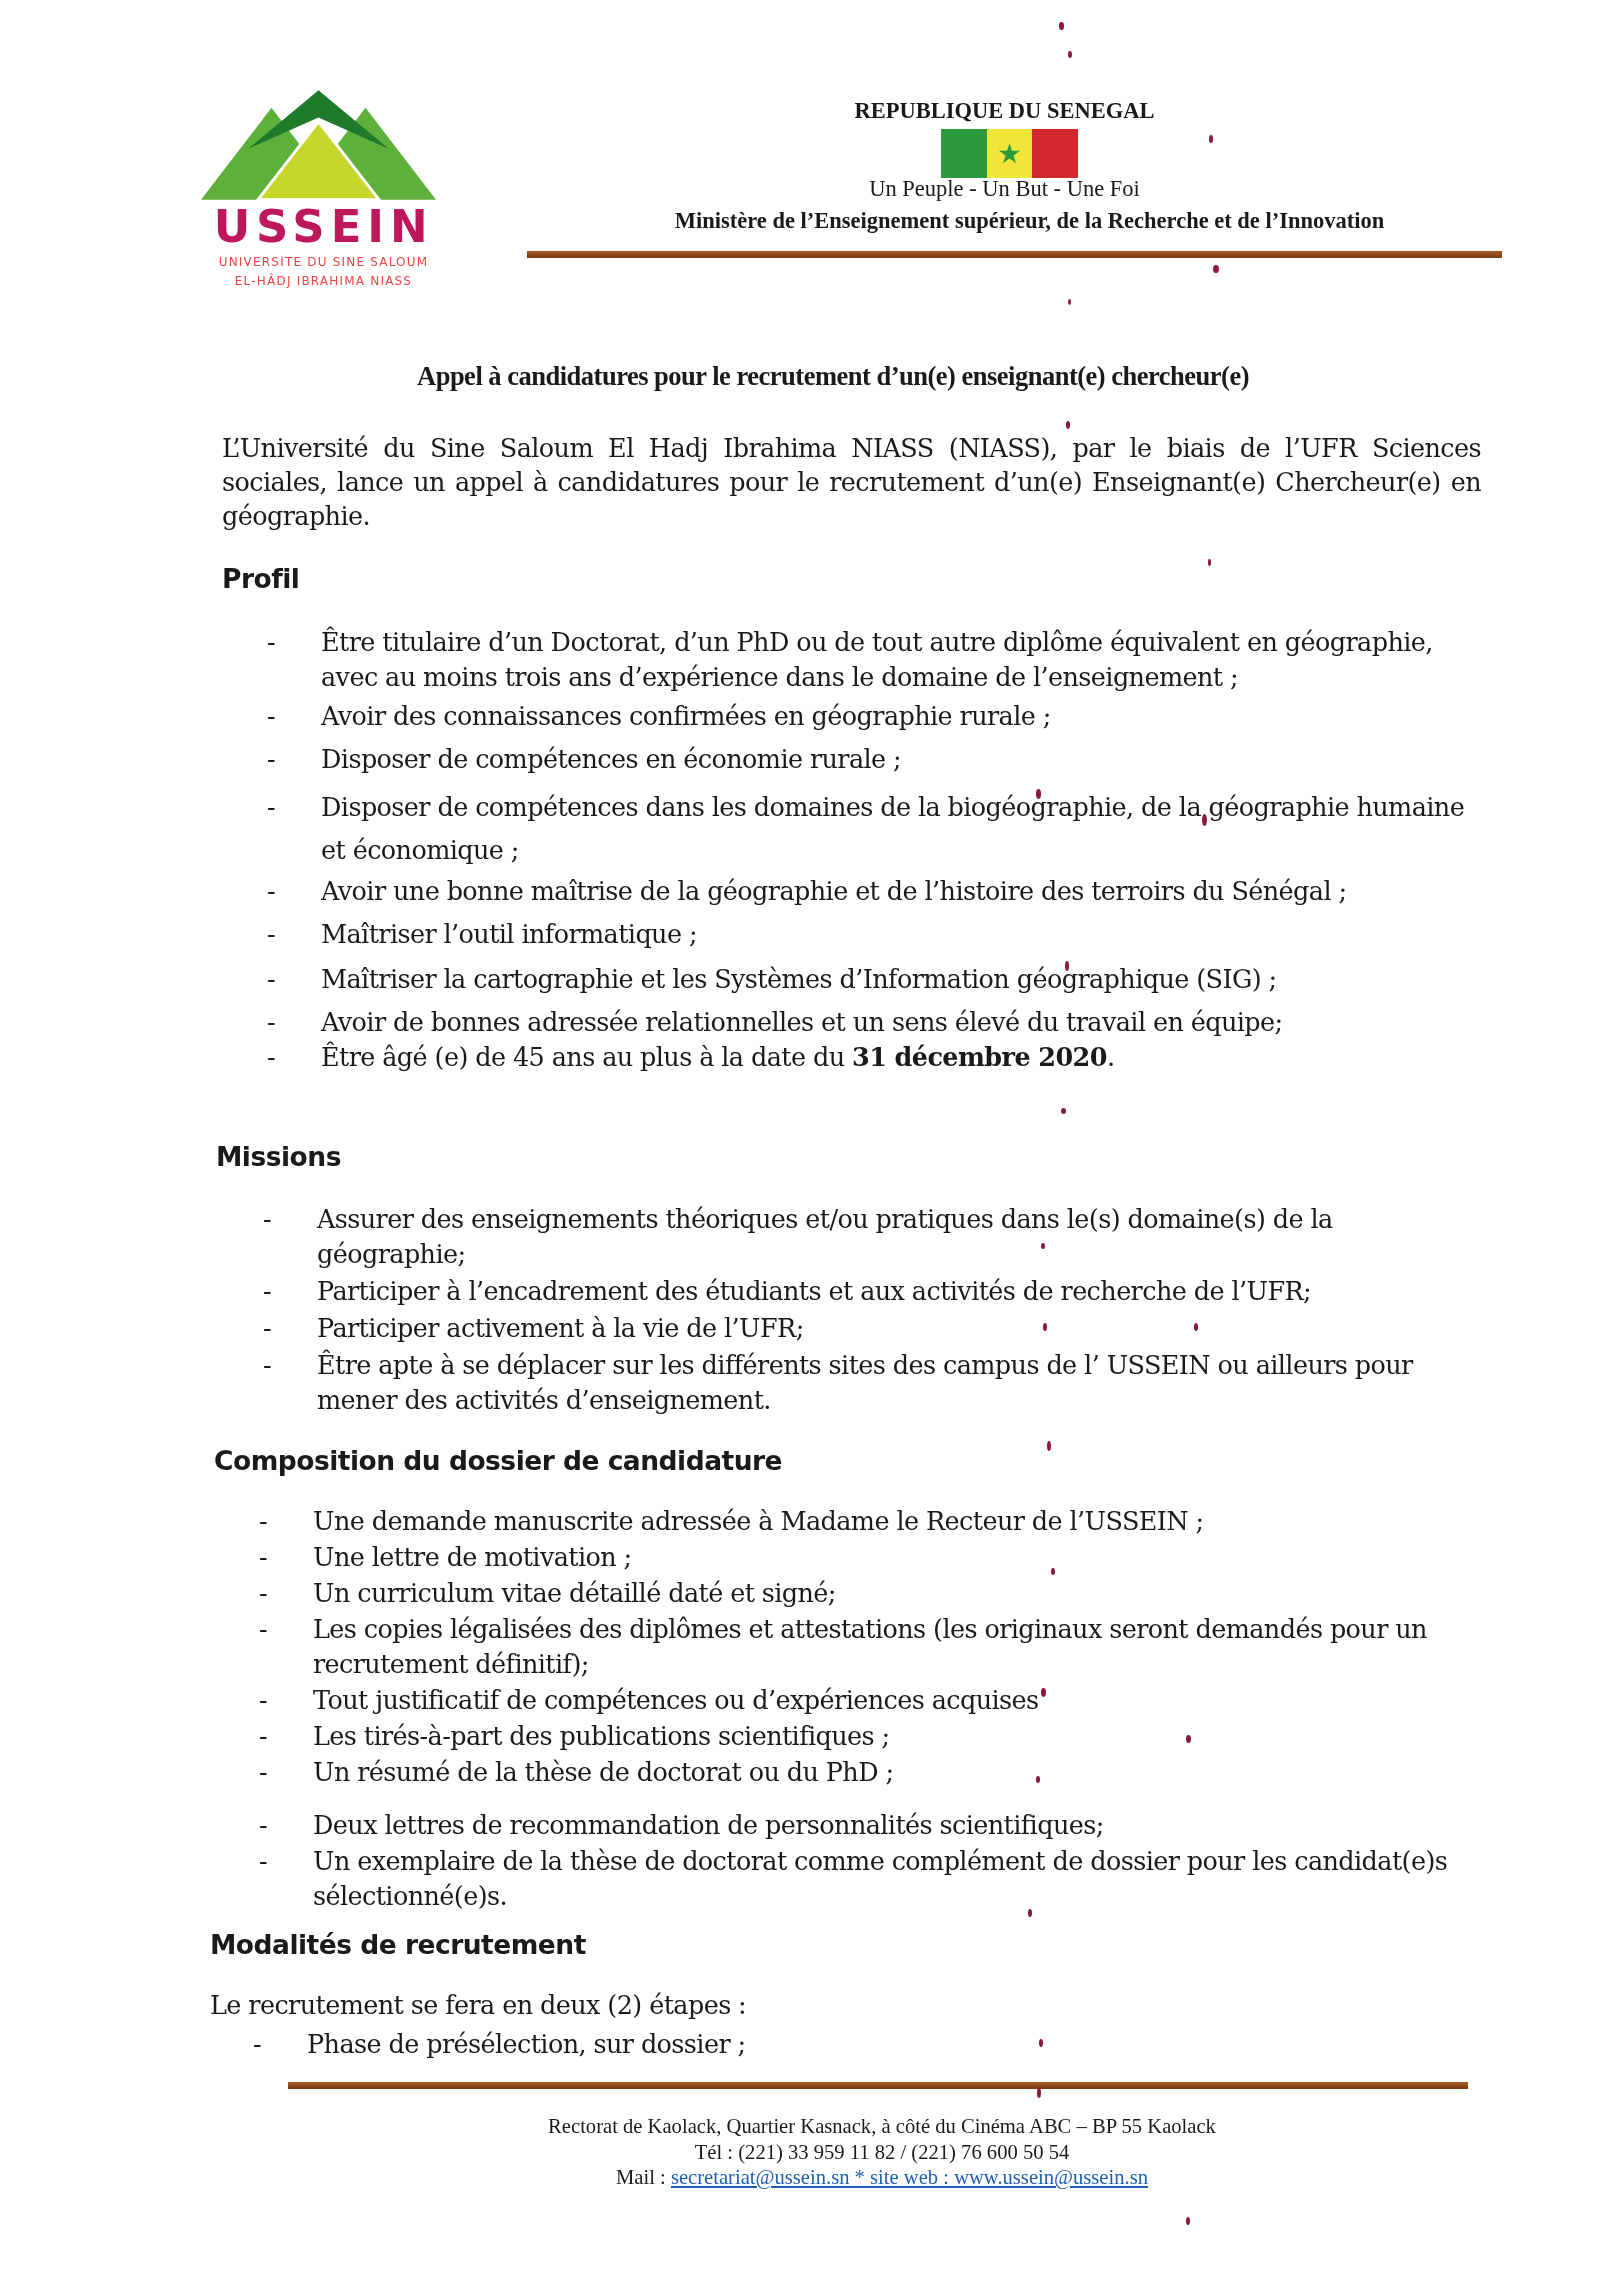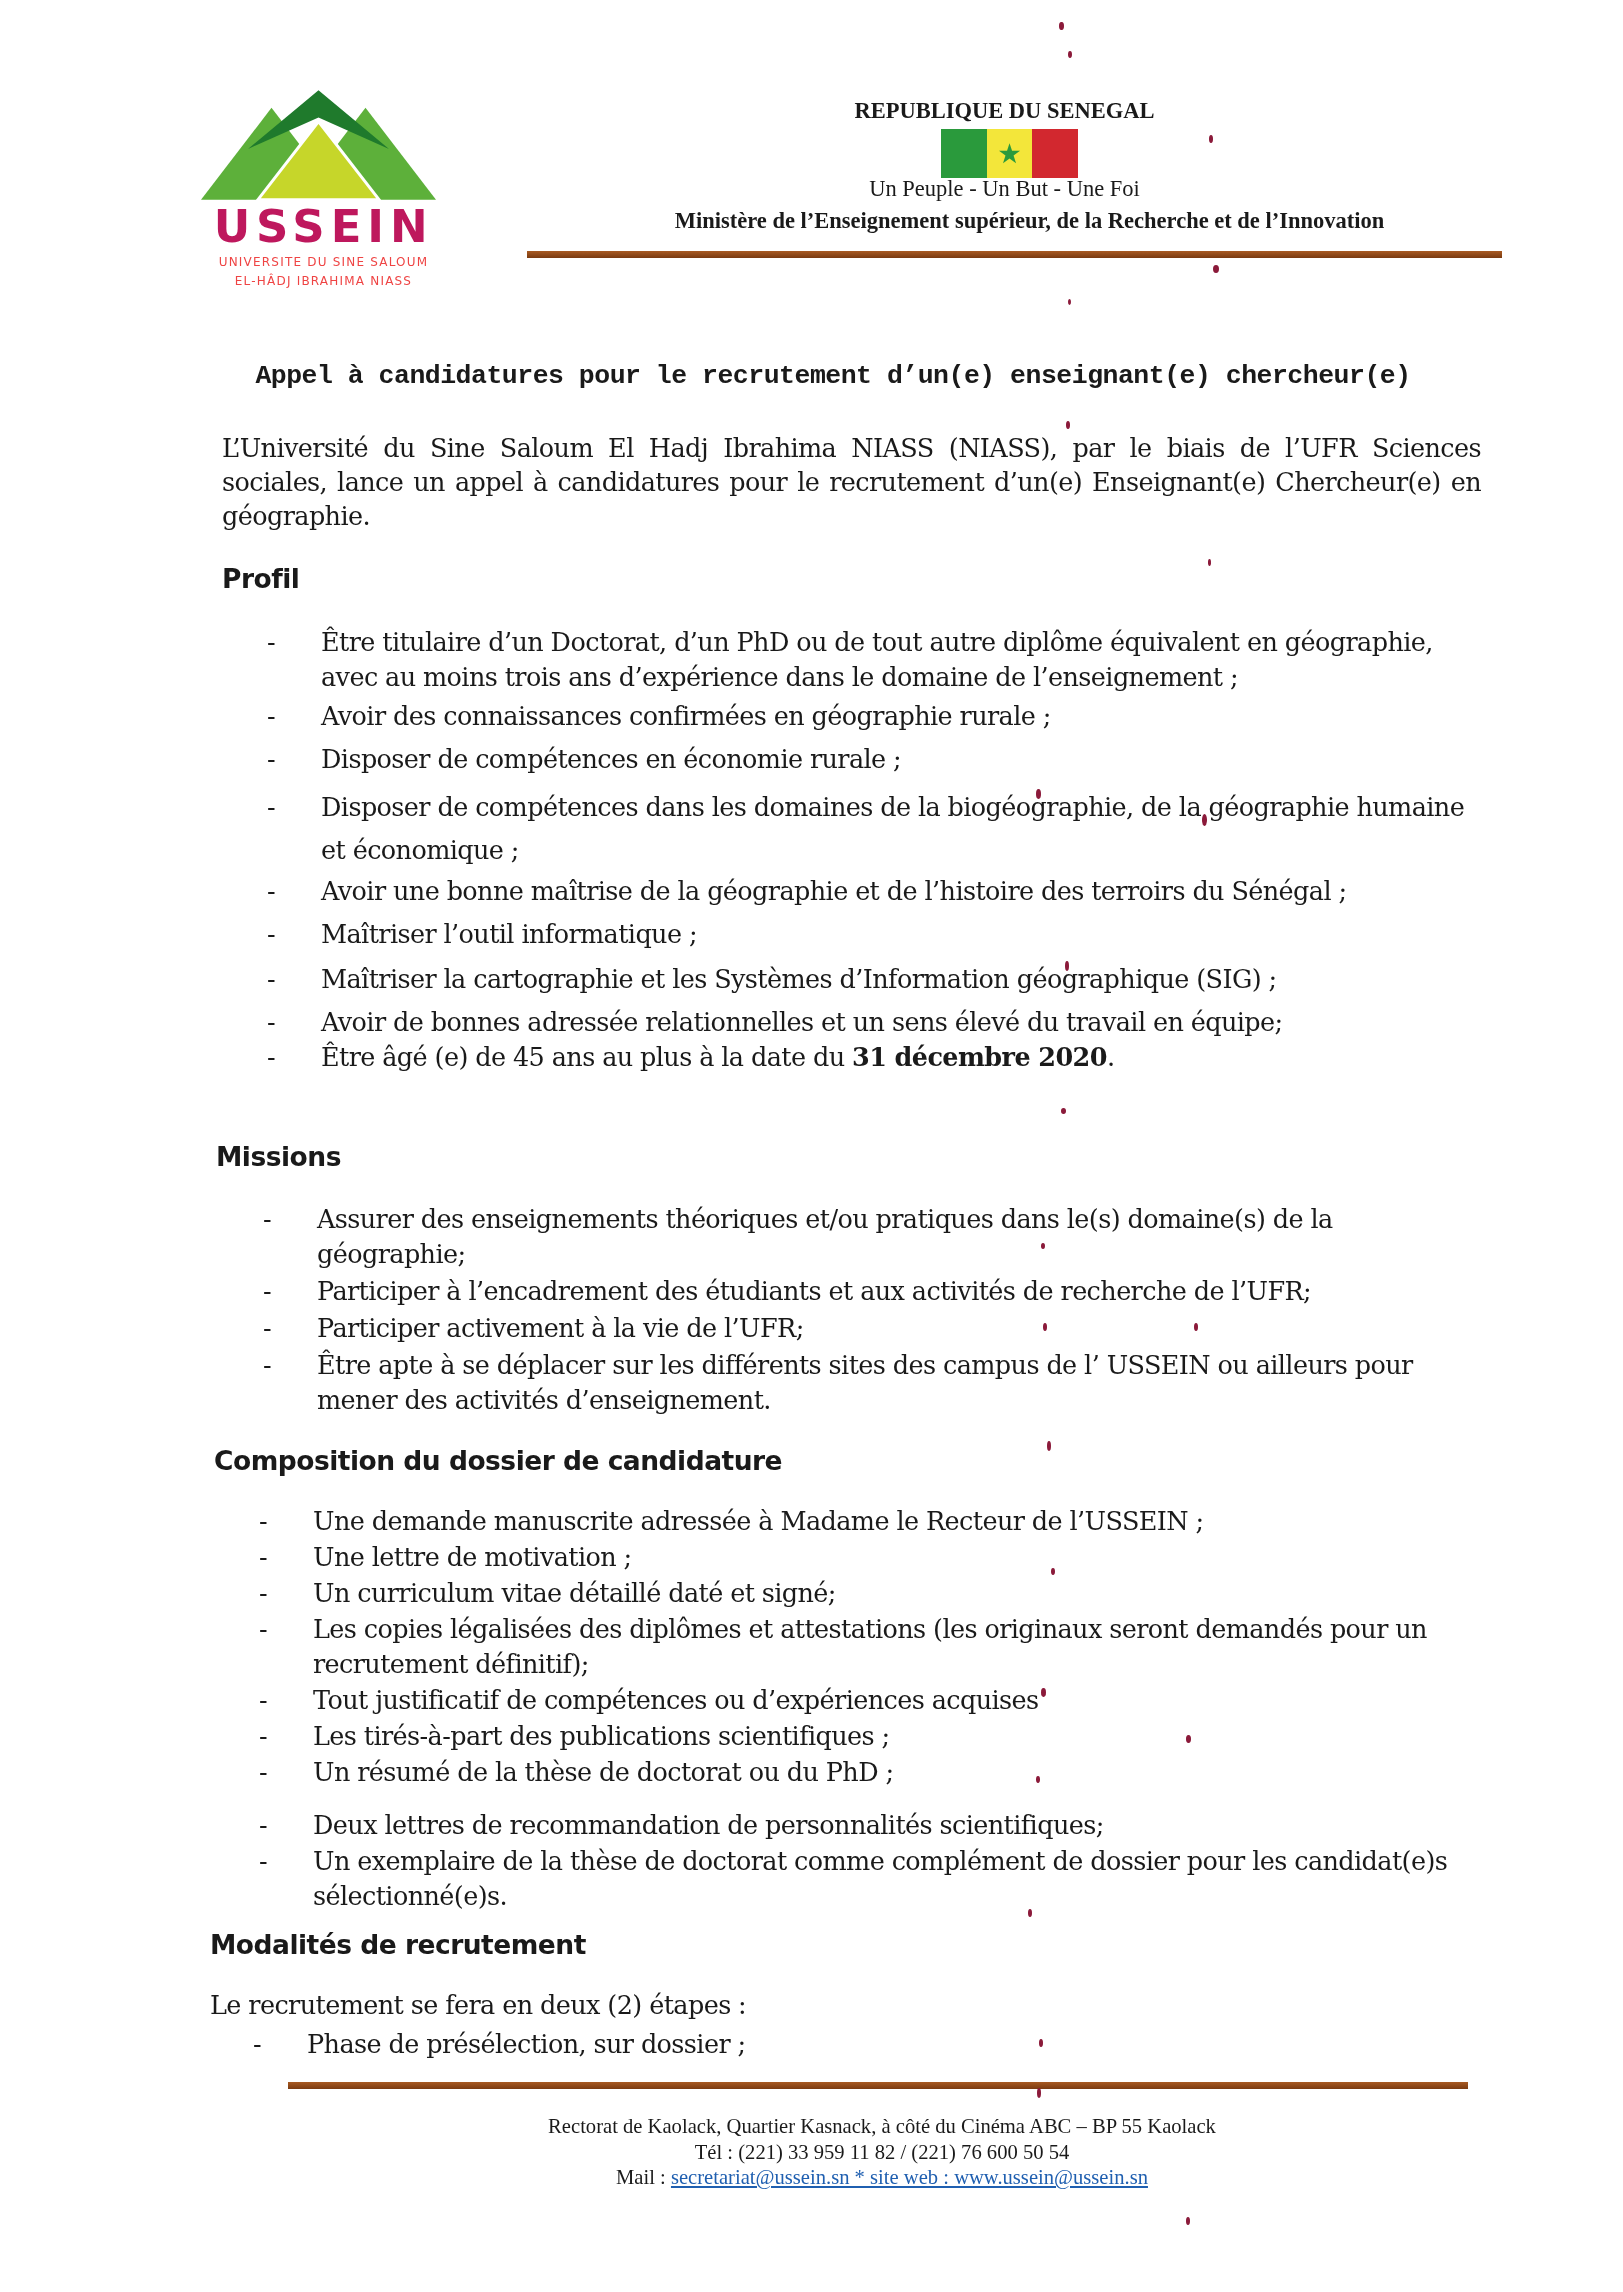--- a/index.html
+++ b/index.html
@@ -44,21 +44,21 @@
     font-family: "Liberation Serif", serif; font-weight: bold; font-size: 22.5px;
   }
   .rule {
     background: linear-gradient(#a85a22, #7a3a10);
     height: 6.9px;
   }
   .rule-top { left: 527px; top: 251px; width: 975px; }
   .rule-bottom { left: 288px; top: 2082px; width: 1180px; }
   .title {
     left: 196px; top: 361px; width: 1274px; text-align: center;
-    font-family: Liberation Mono, monospace; font-weight: bold; font-size: 26.5px; letter-spacing: -0.5px;
+    font-family: Liberation Serif, serif; font-weight: bold; font-size: 26.5px; letter-spacing: -0.5px;
   }
   .intro {
     left: 222px; top: 431px; width: 1259px; font-size: 25.5px; line-height: 34px;
     text-align: justify; font-family: "DejaVu Serif", serif; letter-spacing: -0.6px;
   }
   .section-h {
     font-family: "DejaVu Sans", sans-serif; font-weight: bold; font-size: 26.5px; letter-spacing: -0.5px;
   }
   ul.dash {
     list-style: none; margin: 0; padding: 0;

